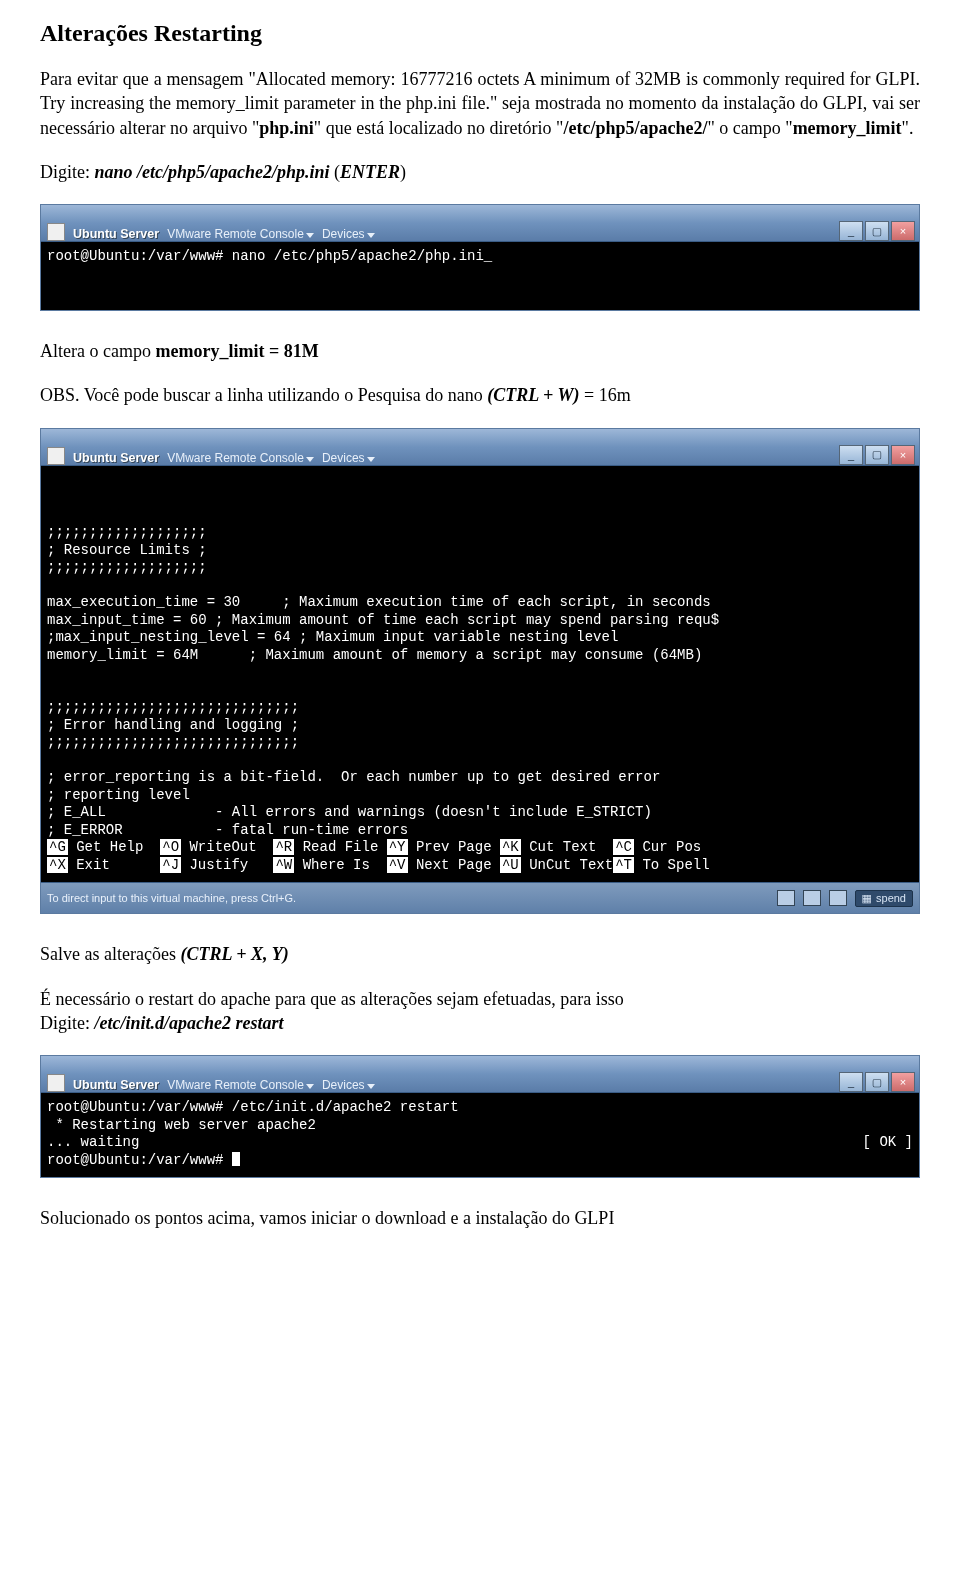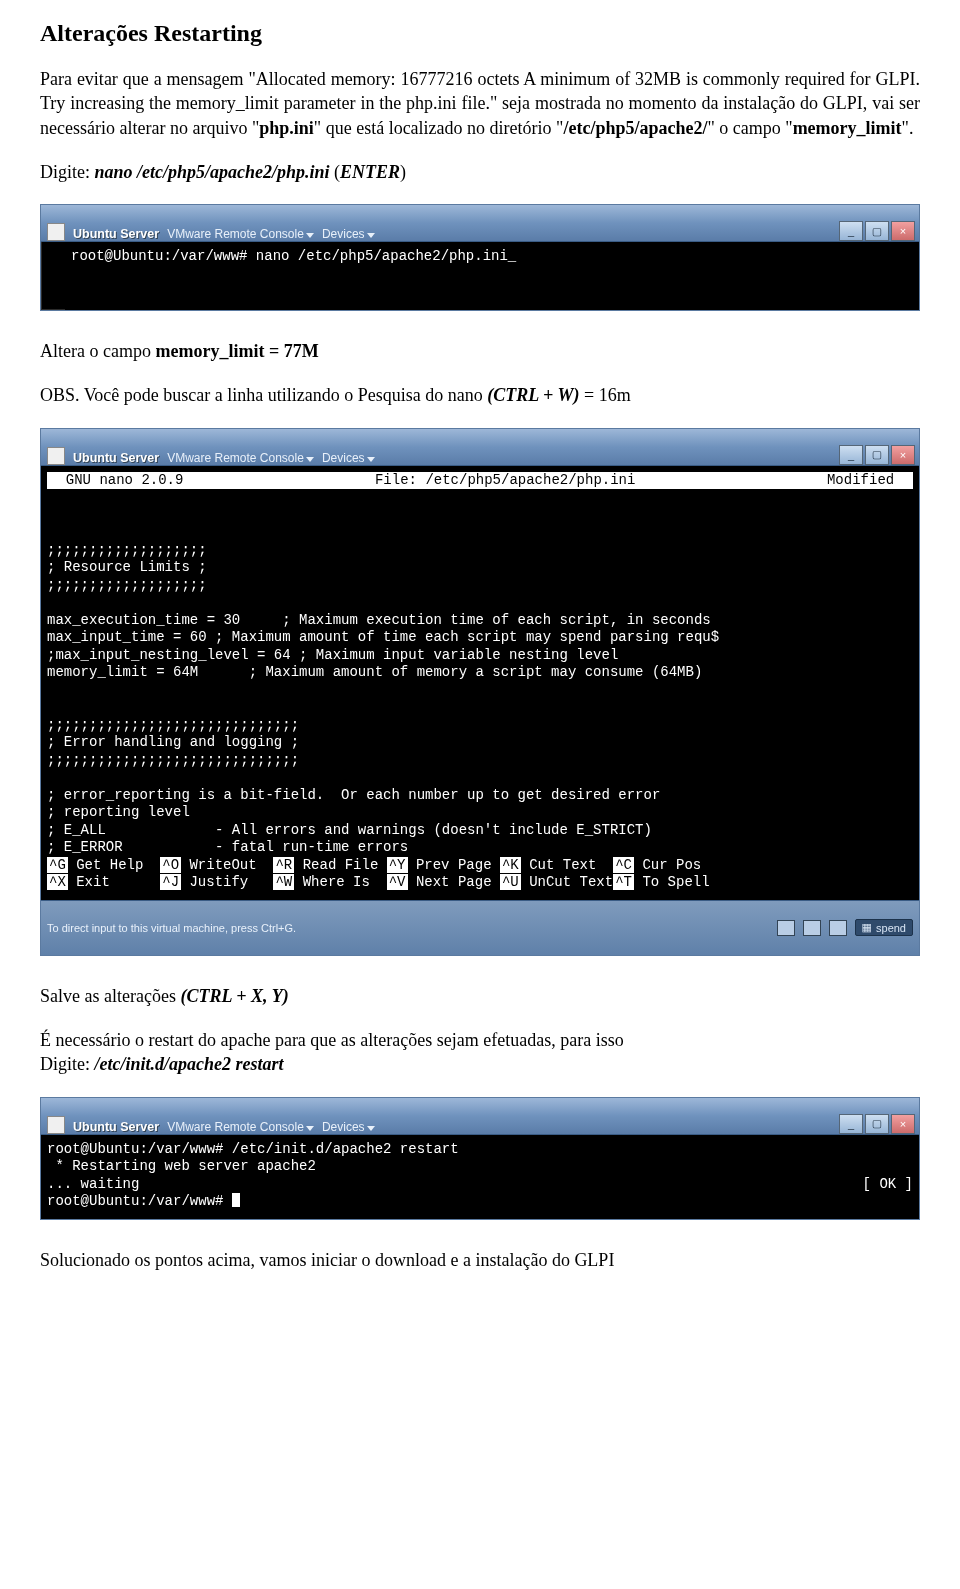--- a/index.html
+++ b/index.html
@@ -81,31 +81,31 @@
   .vm-titlebar .winbtn.close { background: linear-gradient(#f2a0a0, #cc6b6b); color: #fff; }
   .terminal {
     font-family: "Courier New", monospace;
     font-size: 14px;
     color: #fff;
     background: #000;
     padding: 6px 6px 8px 6px;
     white-space: pre;
     line-height: 1.25;
   }
-  .terminal.small { min-height: 54px; margin-left: 24px; }
+  .terminal.small { min-height: 54px; }
   .terminal .nano-row { display: flex; justify-content: space-between; background: #fff; color: #000; padding: 0 2px; }
   .terminal .nano-inv { background: #fff; color: #000; padding: 0 2px; }
   .terminal .nano-fn { display: inline-block; }
   .vm-footer {
     display: flex;
     align-items: center;
     height: 22px;
     background: linear-gradient(#7f9bbd, #5f80a9);
     border-top: 1px solid #3a5c85;
-    padding: 16px 6px;
+    padding: 4px 6px;
     font-family: Tahoma, sans-serif;
     font-size: 11px;
     color: #e9f1fb;
     gap: 8px;
   }
   .vm-footer .spacer { flex: 1; }
   .vm-footer .trayico {
     width: 16px; height: 14px;
     background: #b9cde5;
     border: 1px solid #345;
@@ -149,41 +149,41 @@
       <div class="winbtn">▢</div>
       <div class="winbtn close">×</div>
     </div>
   </div>
   <div class="terminal small"><span>root@Ubuntu:/var/www# nano /etc/php5/apache2/php.ini_</span>
 
 </div>
 </div>
 
 <p class="body">
-  <span>Altera o campo </span><b>memory_limit = 77M</b>
+  <span>Altera o campo </span><b>memory_limit = 81M</b>
 </p>
 
 <p class="body">
   <span>OBS. Você pode buscar a linha utilizando o Pesquisa do nano </span><span class="cmd-ital">(CTRL + W)</span><span> = 16m</span>
 </p>
 
 <div class="vm-window">
   <div class="vm-titlebar">
     <span class="ico"></span>
     <span class="lbl">Ubuntu Server</span>
     <span class="menu"><span>VMware Remote Console</span><span class="tri"></span></span>
     <span class="menu"><span>Devices</span><span class="tri"></span></span>
     <span class="spacer"></span>
     <div class="winbtns">
       <div class="winbtn">_</div>
       <div class="winbtn">▢</div>
       <div class="winbtn close">×</div>
     </div>
   </div>
-  <div class="terminal"><div class="nano-row"><span class="nano-fn">  GNU nano 2.0.9</span><span class="nano-fn">File: /etc/php5/apache2/php.ini</span><span class="nano-fn">Modified  </span></div>
+  <div class="terminal">
 
 
 <span>;;;;;;;;;;;;;;;;;;;
 ; Resource Limits ;
 ;;;;;;;;;;;;;;;;;;;
 
 max_execution_time = 30     ; Maximum execution time of each script, in seconds
 max_input_time = 60 ; Maximum amount of time each script may spend parsing requ$
 ;max_input_nesting_level = 64 ; Maximum input variable nesting level
 memory_limit = 64M      ; Maximum amount of memory a script may consume (64MB)

